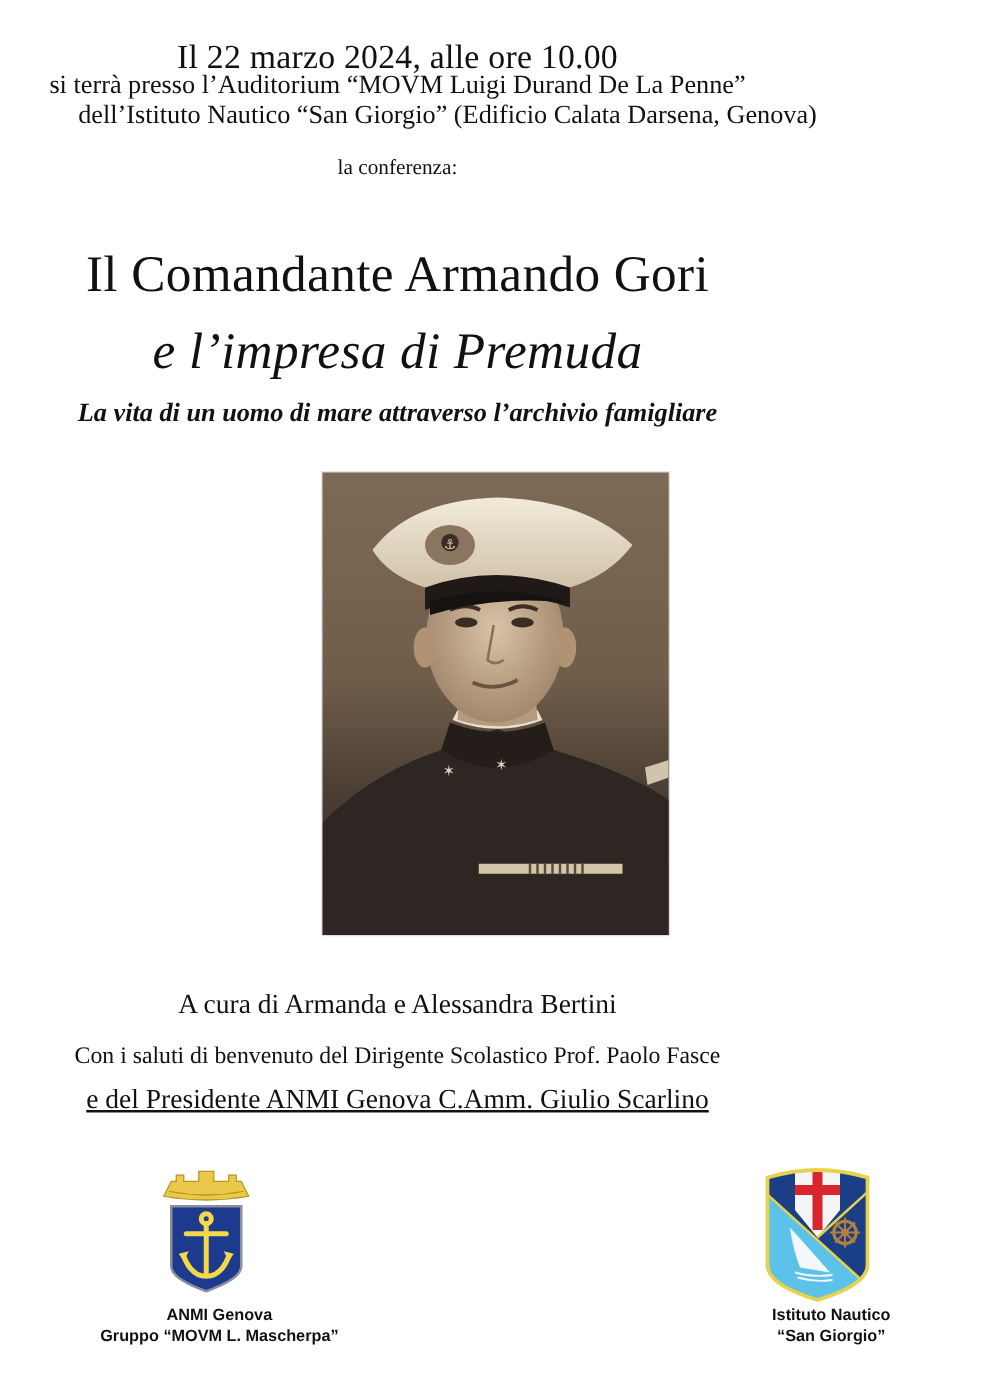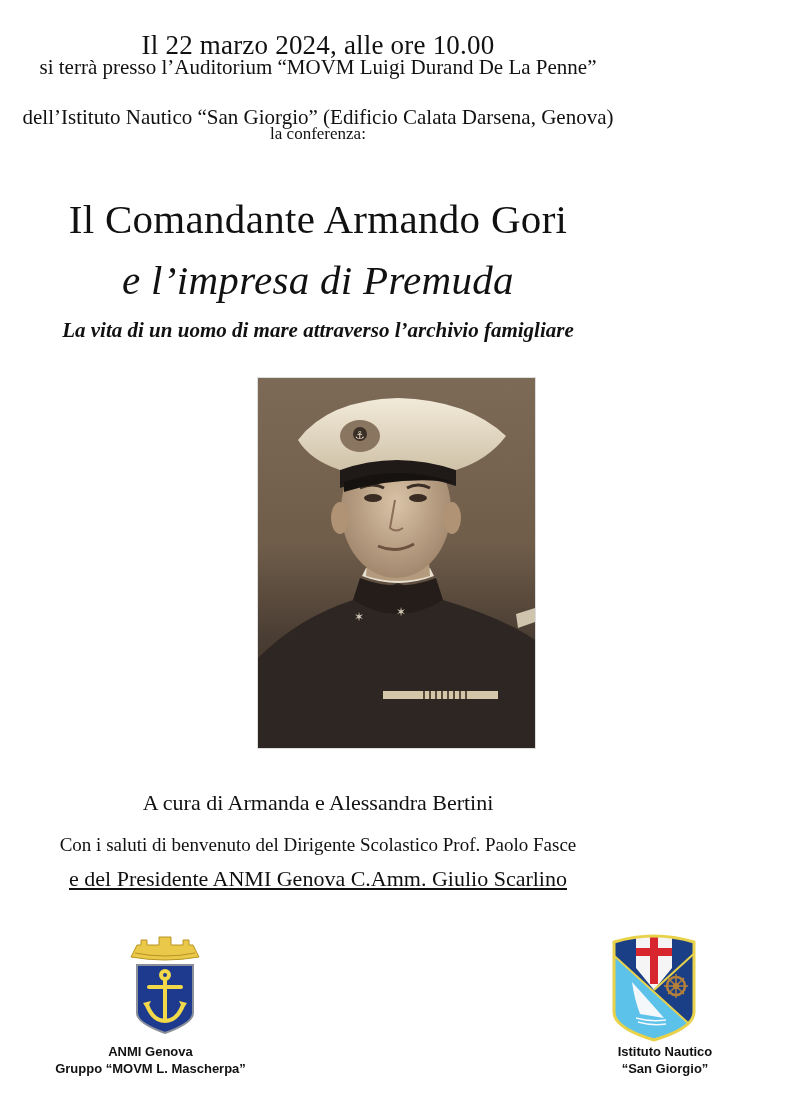--- a/index.html
+++ b/index.html
@@ -3,21 +3,21 @@
 <meta charset="utf-8">
 <style>
   html, body { margin: 0; padding: 0; background: #ffffff; }
   body { width: 800px; height: 1110px; position: relative; overflow: hidden; color: #111; }
   .serif { font-family: "Liberation Serif", "DejaVu Serif", serif; }
   .sans { font-family: "Liberation Sans", "DejaVu Sans", sans-serif; }
   .center { position: absolute; left: 0; width: 636px; text-align: center; white-space: nowrap; }
 
   #date-line { top: 30px; font-size: 27px; letter-spacing: 0.2px; }
   #venue-line1 { top: 55px; font-size: 21px; }
-  #venue-line2 { top: 105px; font-size: 21px; }
+  #venue-line2 { top: 79px; font-size: 21px; padding-left: 40px; }
   #venue-line3 { top: 124px; font-size: 17px; }
 
   #title-line1 { top: 195px; font-size: 41px; letter-spacing: 0.3px; }
   #title-line2 { top: 256px; font-size: 41px; font-style: italic; letter-spacing: 0.3px; }
   #subtitle { top: 318px; font-size: 21px; font-style: italic; font-weight: bold; }
 
   #portrait {
     position: absolute; left: 258px; top: 378px; width: 277px; height: 370px;
     background: linear-gradient(180deg, #7d6a56 0%, #6f5d4a 45%, #4a3d33 70%, #3a2f29 100%);
     overflow: hidden;
@@ -27,21 +27,21 @@
 
   #curated { top: 790px; font-size: 22px; }
   #greeting1 { top: 834px; font-size: 19px; }
   #greeting2 { top: 866px; font-size: 22px; text-decoration: underline; }
 
   .logo { position: absolute; }
   #logo-anmi { left: 125px; top: 935px; width: 80px; height: 100px; }
   #logo-nautico { left: 610px; top: 932px; width: 88px; height: 110px; }
 
   .caption { position: absolute; font-size: 13px; font-weight: bold; text-align: center; white-space: nowrap; line-height: 17px; }
-  #anmi-caption { left: 23px; width: 255px; top: 1043px; }
+  #anmi-caption { left: 48px; width: 255px; top: 1043px; }
   #nautico-caption { left: 560px; width: 210px; top: 1043px; }
 </style>
 </head>
 <body>
 
 <div>
 
   <div id="date-line" class="center serif">Il 22 marzo 2024, alle ore 10.00</div>
   <div id="venue-line1" class="center serif">si terrà presso l’Auditorium “MOVM Luigi Durand De La Penne”</div>
   <div id="venue-line2" class="center serif">dell’Istituto Nautico “San Giorgio” (Edificio Calata Darsena, Genova)</div>

